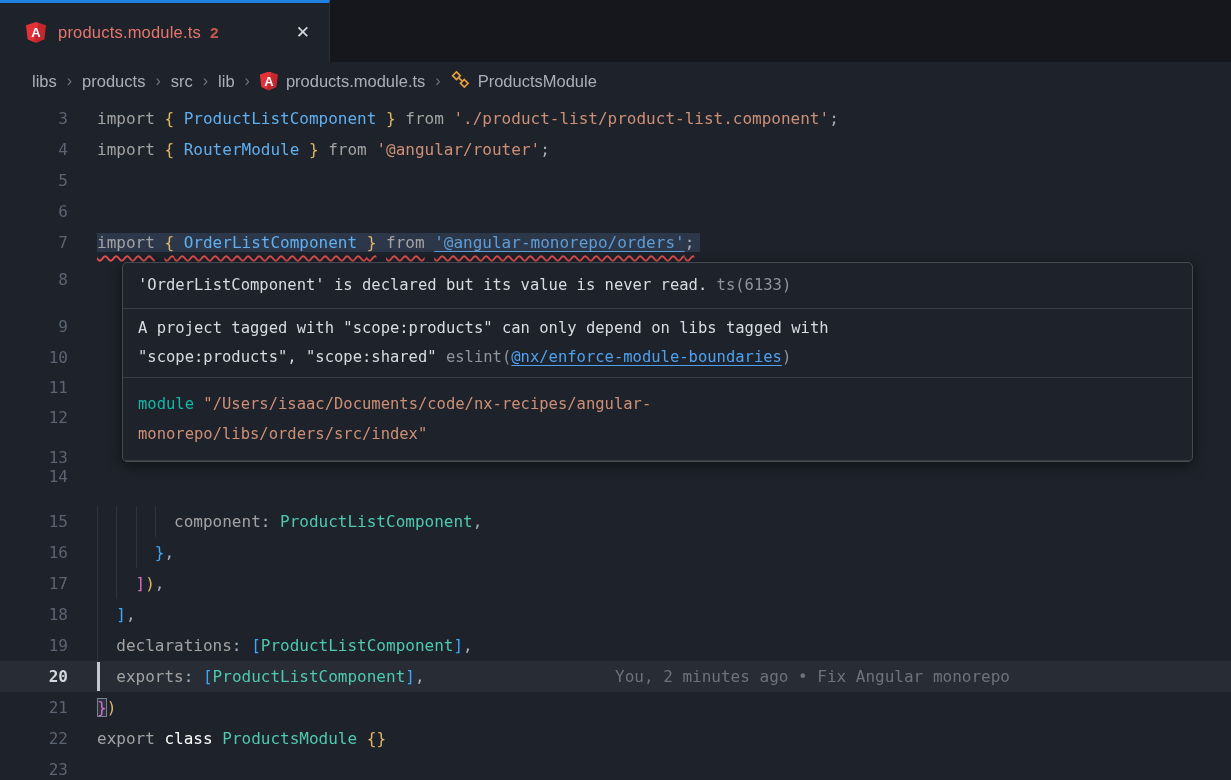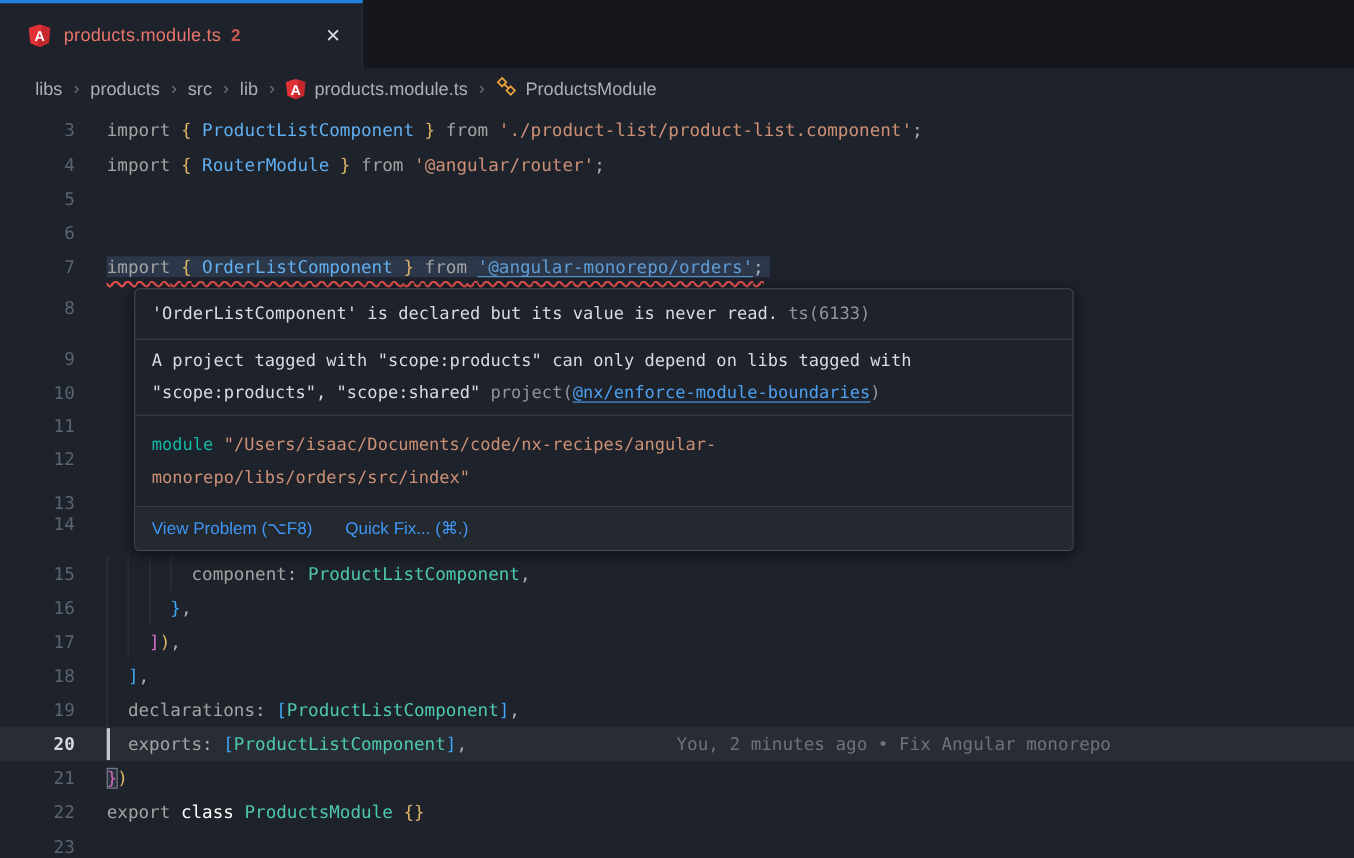--- a/index.html
+++ b/index.html
@@ -69,21 +69,21 @@
               text-underline-offset:7px; text-decoration-skip-ink:none; }
   .squiggly .tk-link { text-decoration:underline; text-decoration-color:#5f9cd6;
               text-decoration-thickness:1px; text-underline-offset:3px; }
 
   .iguide { position:absolute; top:0; width:1px; height:31px; background:rgba(255,255,255,.08); }
   .cursor { position:absolute; top:1px; width:2.5px; height:29px; background:#c2c7d0; }
   .blame  { position:absolute; left:615px; top:0; line-height:31px; color:#6d737d;
             font-size:16px; white-space:pre; }
 
   
-  .hover-popup { position:absolute; left:122px; top:162px; width:854px;
+  .hover-popup { position:absolute; left:122px; top:162px; width:1071px;
                  background:#1e222a; border:1px solid #454a52; border-radius:5px;
                  box-shadow:0 3px 14px rgba(0,0,0,.55); overflow:hidden; z-index:5;
                  font-family:"DejaVu Sans Mono","Liberation Mono",monospace; }
   .hv-sec { padding:8px 15px; border-bottom:1px solid #393e46; font-size:15.5px;
             line-height:29px; }
   .hv-sec.sec-2 { padding:5px 15px; }
   .hv-sec.sec-3 { padding:11px 15px; line-height:30px; }
   .hv-line { white-space:pre-wrap; }
   .hp-msg { color:#d8dbe0; }
   .hp-dim { color:#8e959e; }
@@ -211,24 +211,20 @@
         <div class="code"></div>
       </div>
     </div>
 
   <div class="hover-popup" id="hover-popup">
       <div class="hv-sec sec-1">
         <div class="hv-line"><span class="hp-msg">'OrderListComponent' is declared but its value is never read.</span><span class="hp-dim"> ts(6133)</span></div>
       </div>
       <div class="hv-sec sec-2">
         <div class="hv-line"><span class="hp-msg">A project tagged with "scope:products" can only depend on libs tagged with</span></div>
-        <div class="hv-line"><span class="hp-msg">"scope:products", "scope:shared" </span><span class="hp-dim">project(</span><span class="hp-lnk">@nx/enforce-module-boundaries</span><span class="hp-dim">)</span></div>
+        <div class="hv-line"><span class="hp-msg">"scope:products", "scope:shared" </span><span class="hp-dim">eslint(</span><span class="hp-lnk">@nx/enforce-module-boundaries</span><span class="hp-dim">)</span></div>
       </div>
       <div class="hv-sec sec-3">
         <div class="hv-line"><span class="hp-kwd">module </span><span class="hp-strp">"/Users/isaac/Documents/code/nx-recipes/angular-</span></div>
         <div class="hv-line"><span class="hp-strp">monorepo/libs/orders/src/index"</span></div>
       </div>
-      <div class="hv-actions">
-        <span class="hv-action">View Problem (⌥F8)</span>
-        <span class="hv-action">Quick Fix... (⌘.)</span>
-      </div>
     </div>
 </div>
 
 </body></html>

